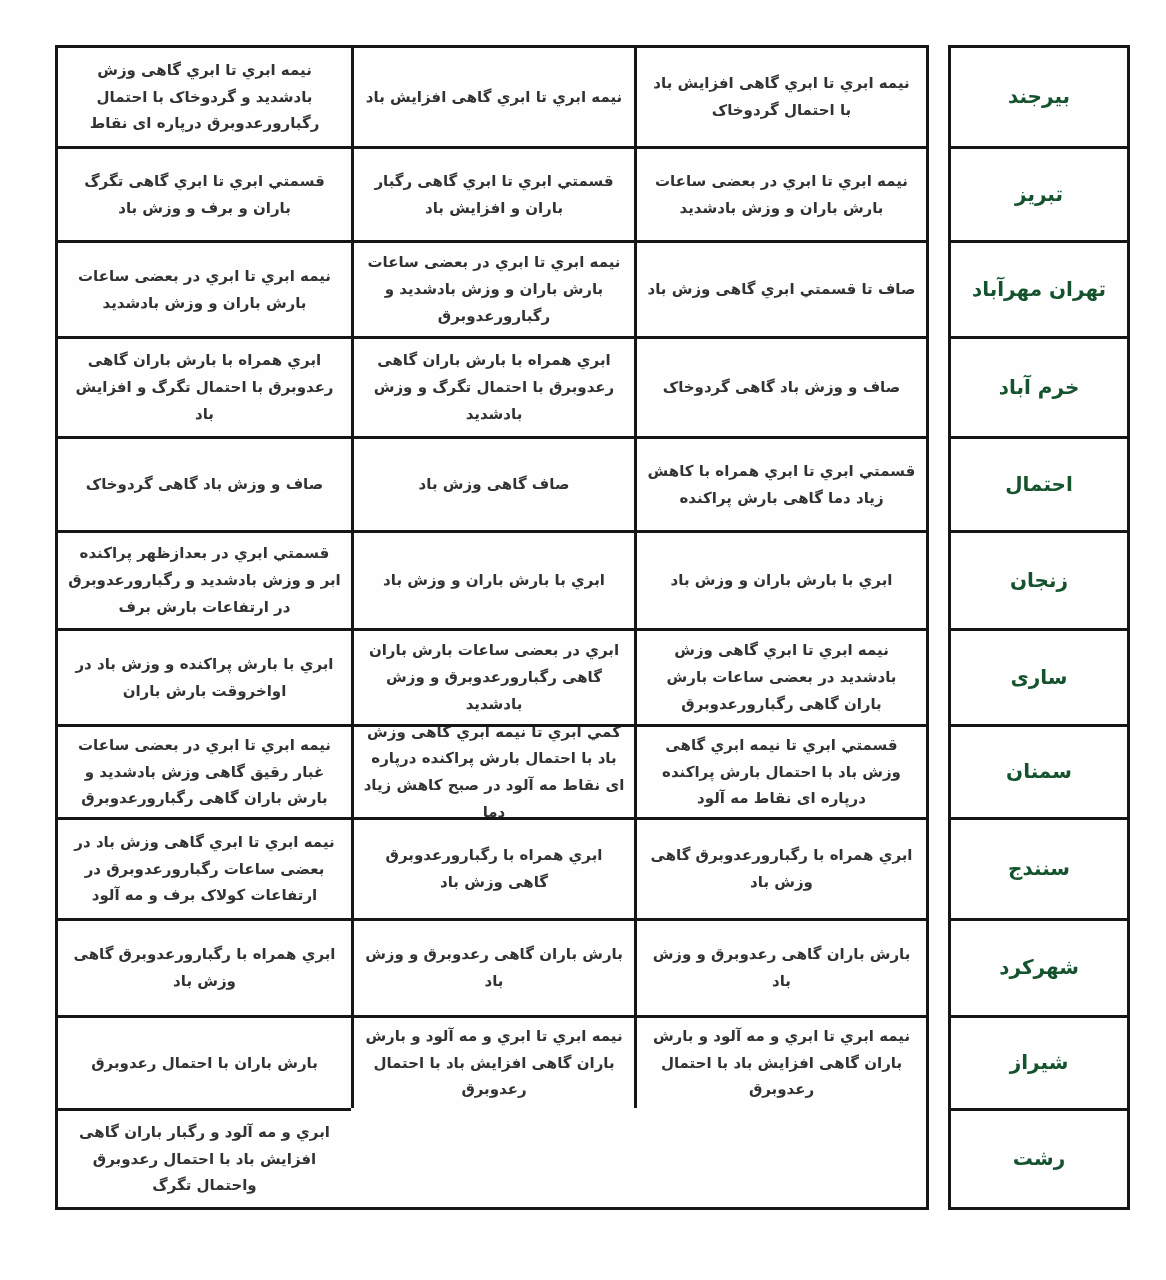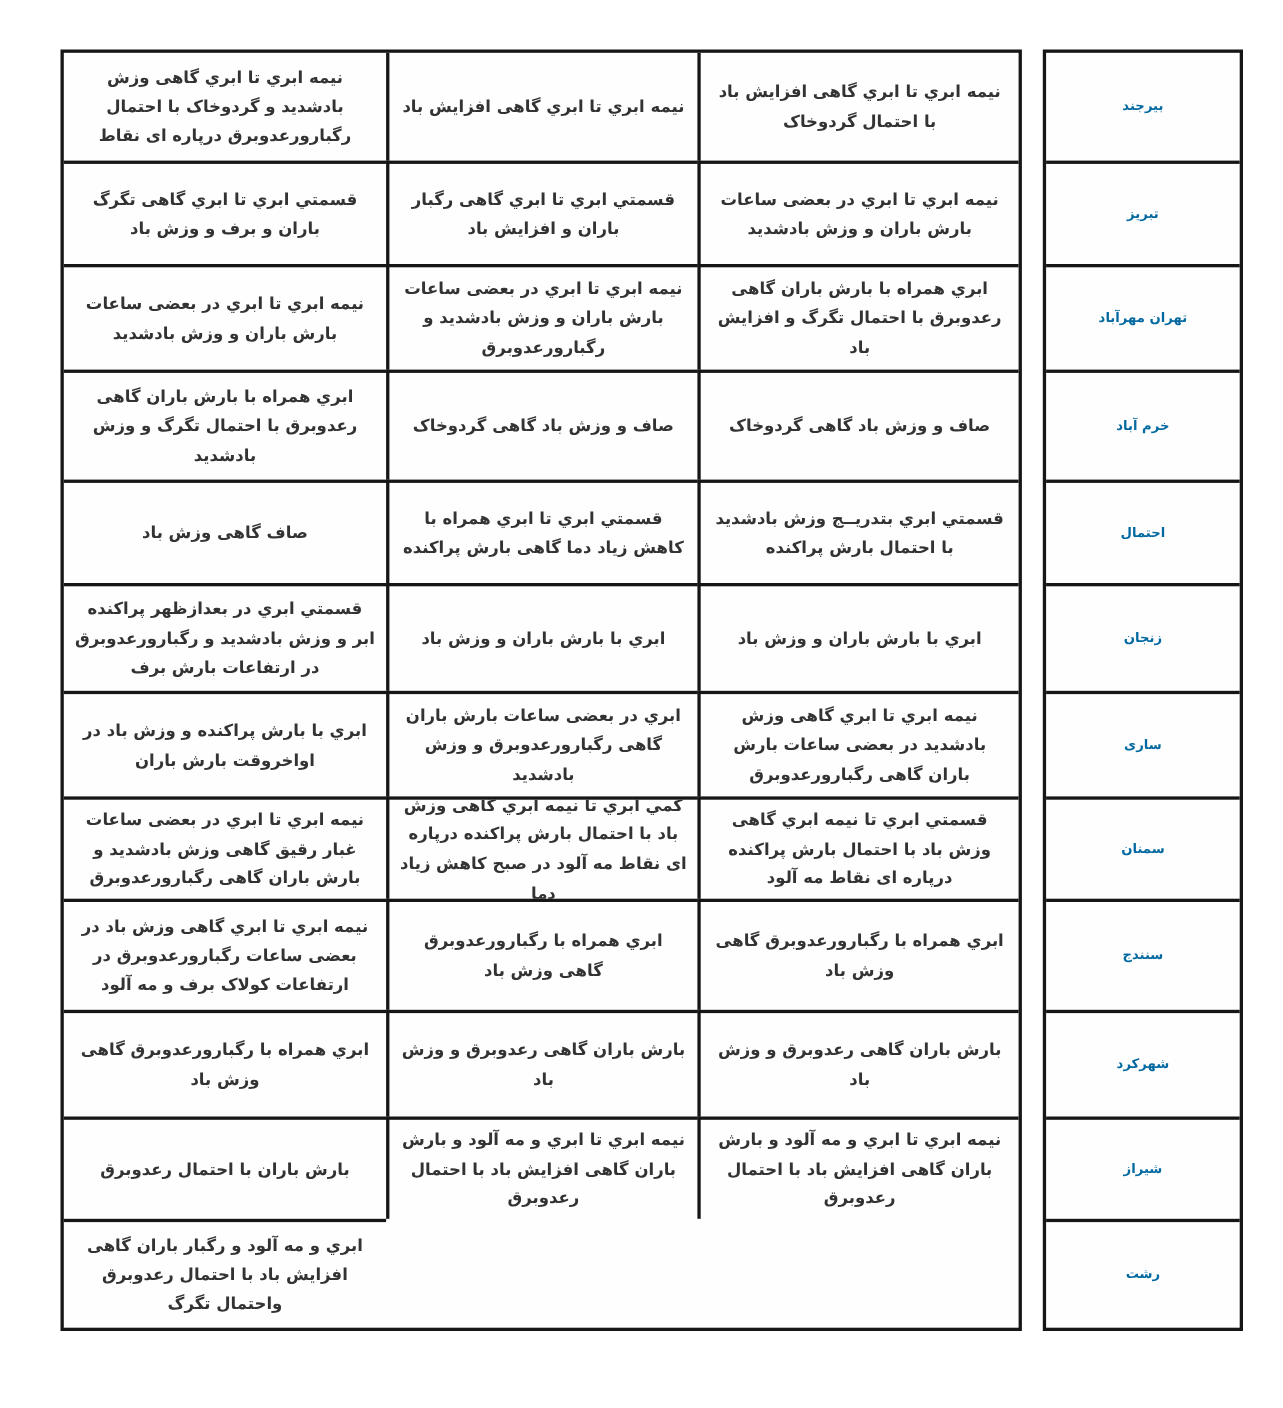--- a/index.html
+++ b/index.html
@@ -48,49 +48,49 @@
     padding: 2px 9px;
     box-sizing: border-box;
     color: #333333;
     font-weight: 700;
     font-size: 15px;
     line-height: 1.78;
   }
   .main .cell { border-left: 3px solid #161616; border-top: 3px solid #161616; }
   .main .cell:nth-child(3n+1) { border-left: 0; }
   .main .cell:nth-child(-n+3) { border-top: 0; }
-  .citycol .cell { border-top: 3px solid #161616; font-size: 12px; color: #0369a1; }
+  .citycol .cell { border-top: 3px solid #161616; font-size: 20px; color: #14532d; }
   .citycol .cell:first-child { border-top: 0; }
 </style>
 </head>
 <body>
 
 <div class="page">
 
   <div class="grid main">
     <div class="cell">نیمه ابري تا ابري گاهی وزش بادشدید و گردوخاک با احتمال رگبارورعدوبرق درپاره ای نقاط</div>
     <div class="cell">نیمه ابري تا ابري گاهی افزایش باد</div>
     <div class="cell">نیمه ابري تا ابري گاهی افزایش باد با احتمال گردوخاک</div>
 
     <div class="cell">قسمتي ابري تا ابري گاهی تگرگ باران و برف و وزش باد</div>
     <div class="cell">قسمتي ابري تا ابري گاهی رگبار باران و افزایش باد</div>
 
     <div class="cell">نیمه ابري تا ابري در بعضی ساعات بارش باران و وزش بادشدید</div>
     <div class="cell">نیمه ابري تا ابري در بعضی ساعات بارش باران و وزش بادشدید</div>
     <div class="cell">نیمه ابري تا ابري در بعضی ساعات بارش باران و وزش بادشدید و رگبارورعدوبرق</div>
 
+    <div class="cell">صاف تا قسمتي ابري گاهی وزش باد</div>
     <div class="cell">ابري همراه با بارش باران گاهی رعدوبرق با احتمال تگرگ و افزایش باد</div>
     <div class="cell">ابري همراه با بارش باران گاهی رعدوبرق با احتمال تگرگ و وزش بادشدید</div>
 
     <div class="cell">صاف و وزش باد گاهی گردوخاک</div>
     <div class="cell">صاف و وزش باد گاهی گردوخاک</div>
     <div class="cell">صاف گاهی وزش باد</div>
 
     <div class="cell">قسمتي ابري تا ابري همراه با کاهش زیاد دما گاهی بارش پراکنده</div>
-    <div class="cell">قسمتي ابري بتدریــج وزش بادشدید با احتمال بارش پراکنده</div>
     <div class="cell">قسمتي ابري در بعدازظهر پراکنده ابر و وزش بادشدید و رگبارورعدوبرق در ارتفاعات بارش برف</div>
 
     <div class="cell">ابري با بارش باران و وزش باد</div>
     <div class="cell">ابري با بارش باران و وزش باد</div>
     <div class="cell">ابري با بارش پراکنده و وزش باد در اواخروقت بارش باران</div>
 
     <div class="cell">ابري در بعضی ساعات بارش باران گاهی رگبارورعدوبرق و وزش بادشدید</div>
     <div class="cell">نیمه ابري تا ابري گاهی وزش بادشدید در بعضی ساعات بارش باران گاهی رگبارورعدوبرق</div>
     <div class="cell">نیمه ابري تا ابري در بعضی ساعات غبار رقیق گاهی وزش بادشدید و بارش باران گاهی رگبارورعدوبرق</div>
 

